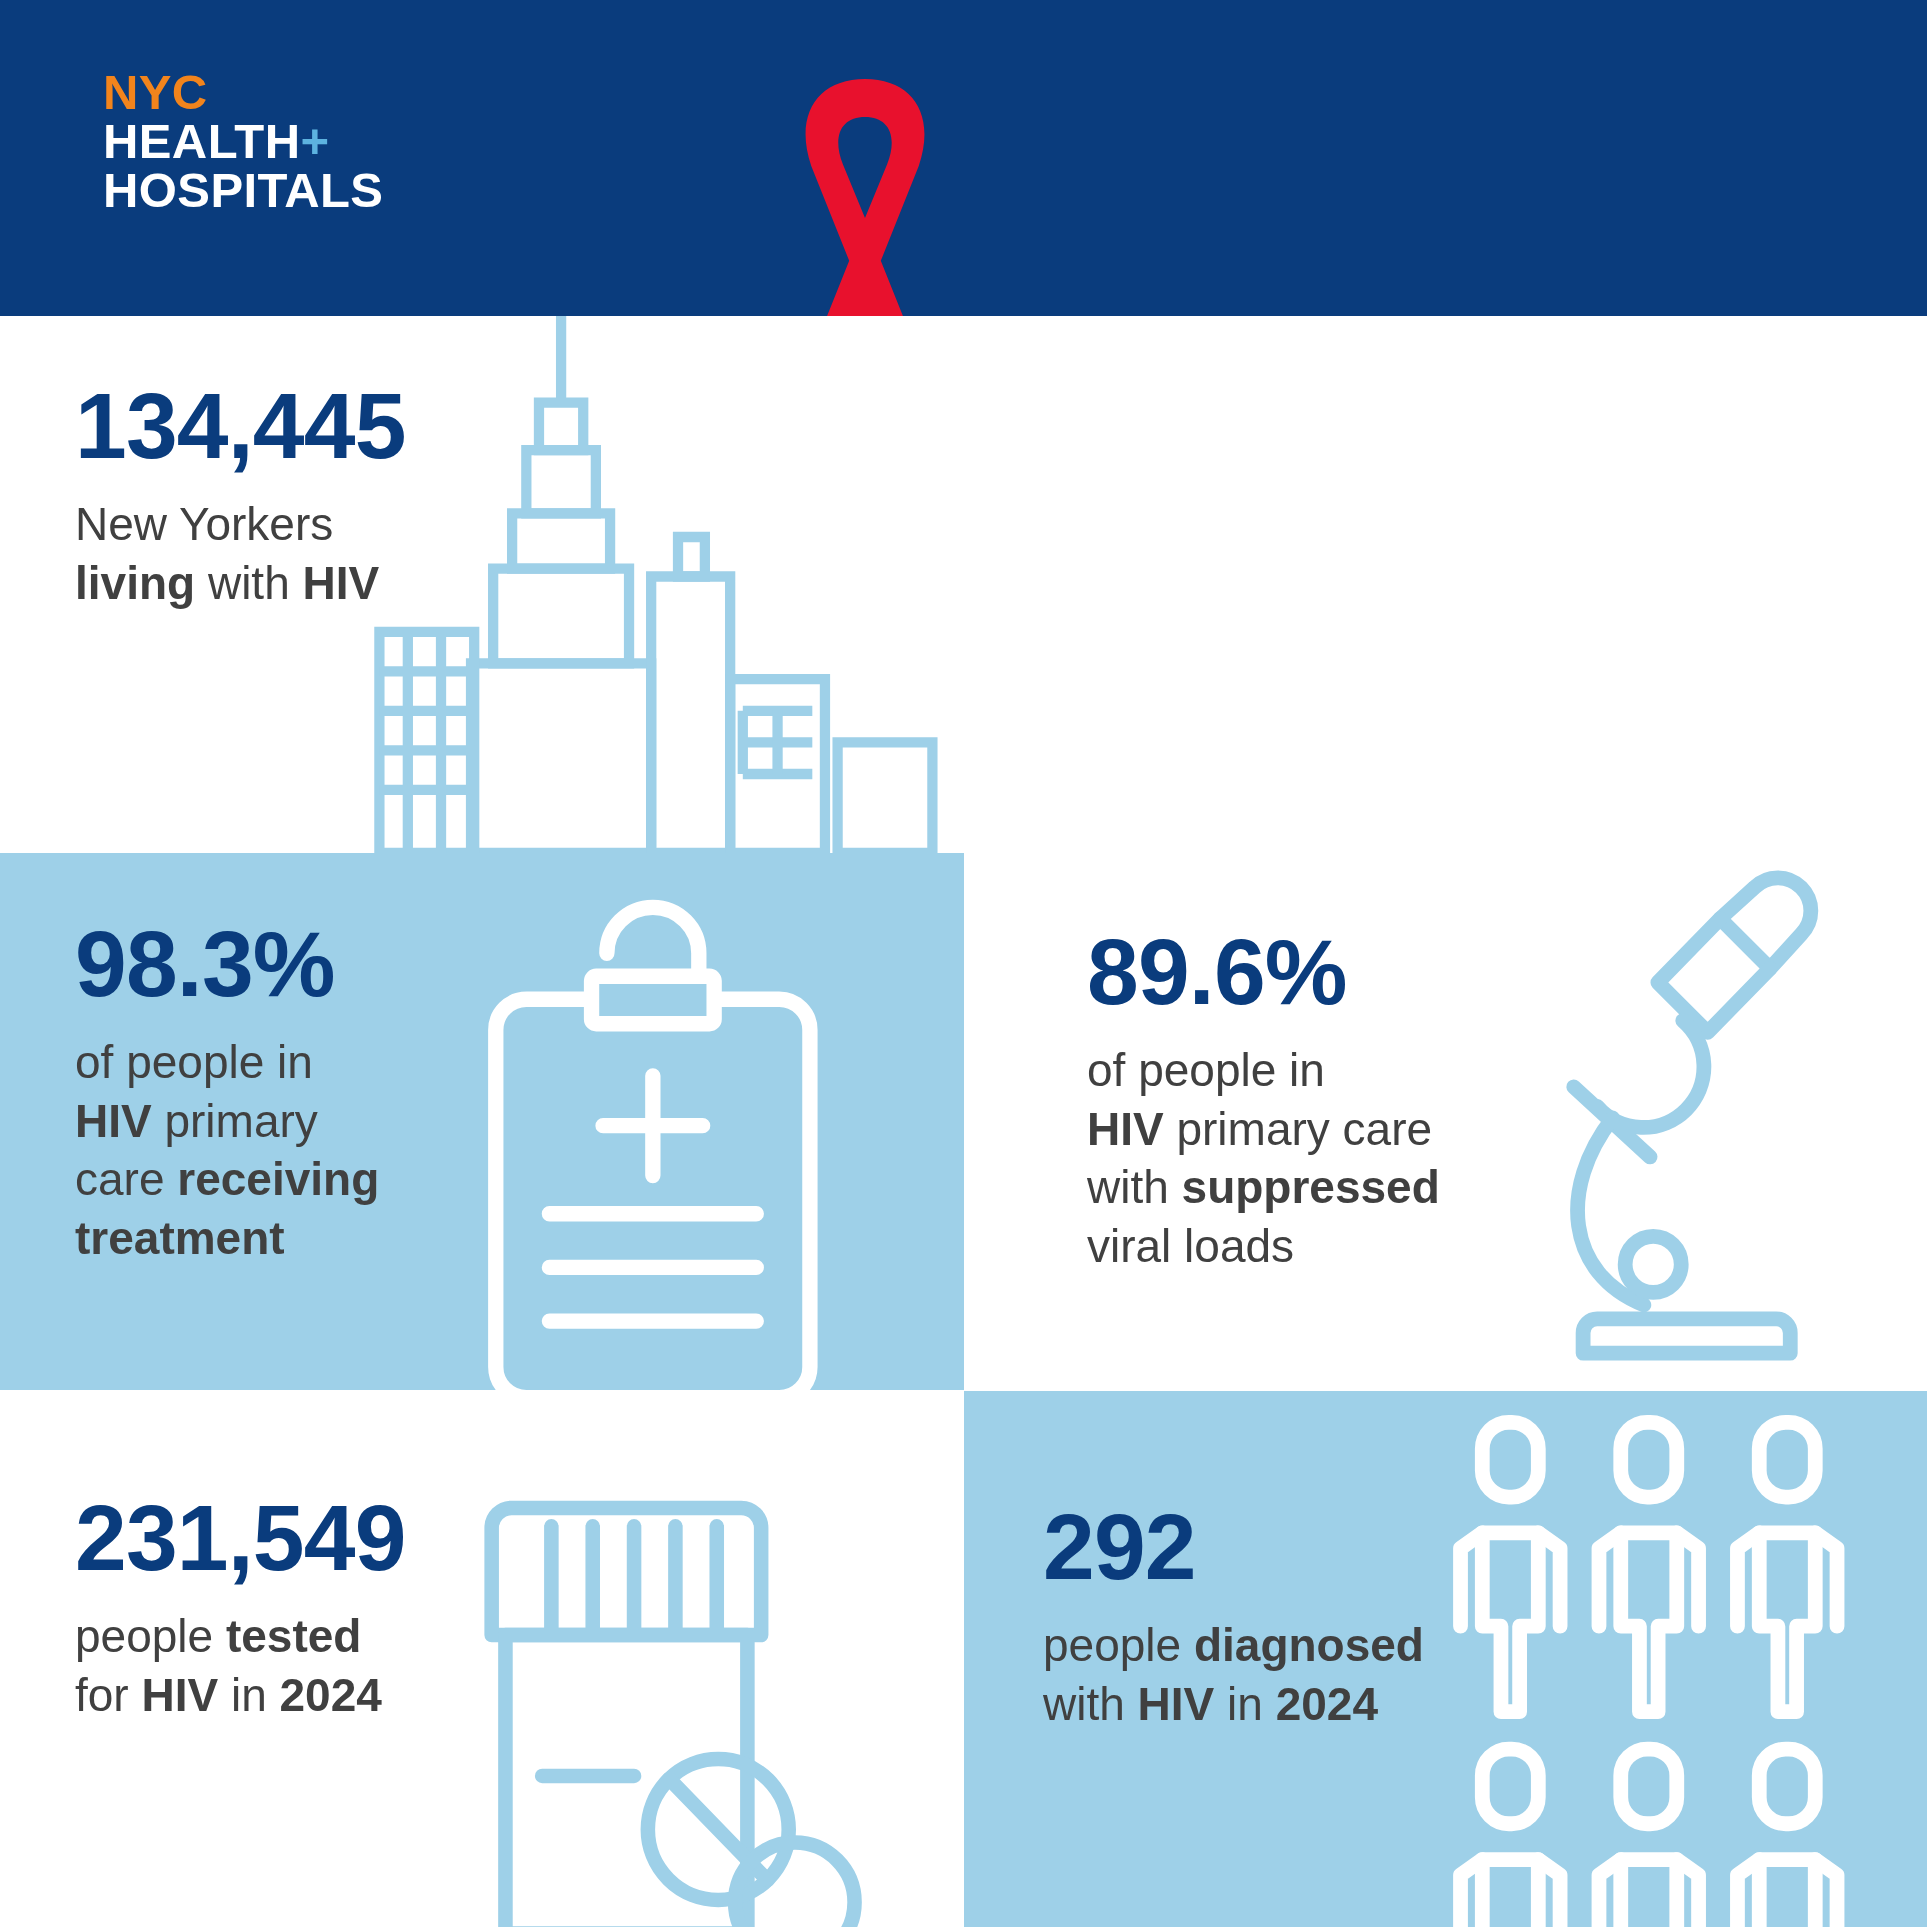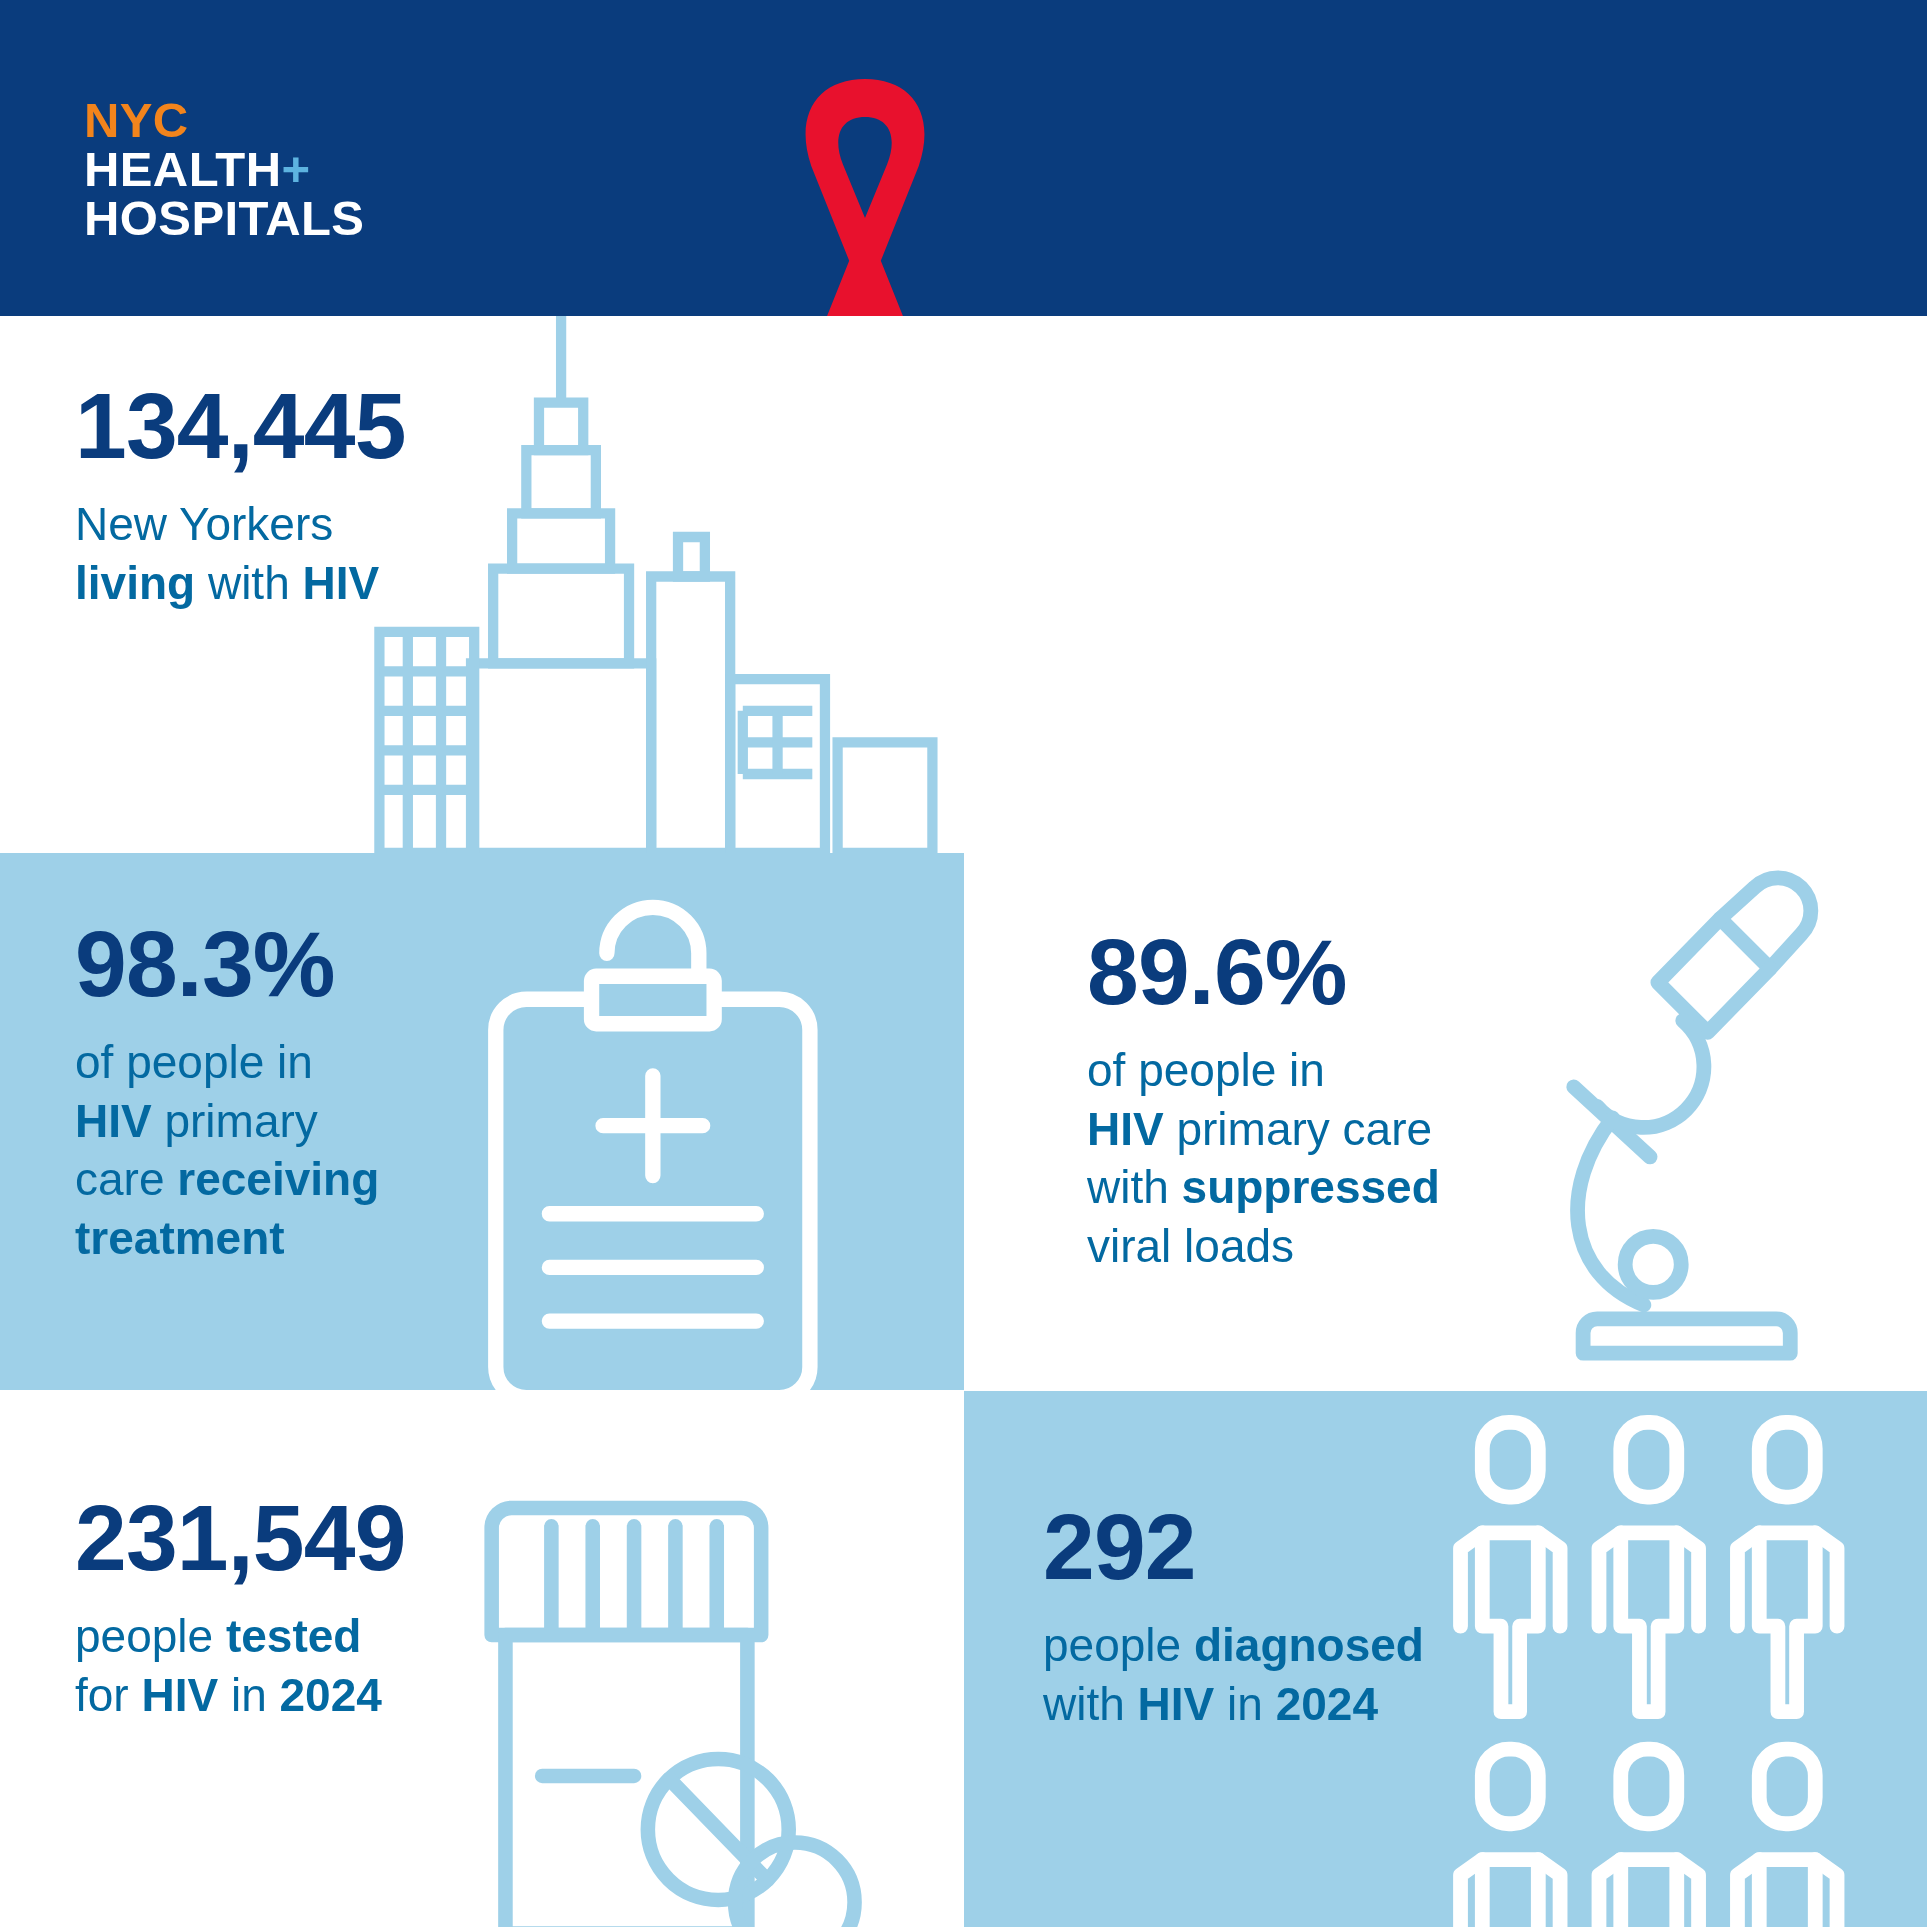--- a/index.html
+++ b/index.html
@@ -24,24 +24,23 @@
   .header {
     position: absolute;
     left: 0; top: 0;
     width: 1928px;
     height: 316px;
     background: #0a3c7d;
     overflow: visible;
   }
   .logo {
     position: absolute;
-    left: 84px;
+    left: 103px;
     top: 68px;
     line-height: 1.0;
-    margin-top: 28px;
   }
   .logo-nyc {
     font-size: 49px;
     font-weight: bold;
     color: #f2841c;
     letter-spacing: 0.4px;
   }
   .logo-health, .logo-hosp {
     font-size: 49px;
     font-weight: bold;
@@ -105,21 +104,21 @@
   .stat {
     font-size: 93px;
     font-weight: bold;
     color: #0a3c7d;
     line-height: 1.05;
     letter-spacing: -0.8px;
     margin: 0 0 19px 0;
   }
   .desc {
     font-size: 46px;
-    color: #0369a1;
+    color: #404040;
     line-height: 1.28;
     font-weight: normal;
     margin: 0;
   }
   .desc b { font-weight: bold; }
 
   
   .c-134 .cell-text { top: 62px; left: 75px; }
   .c-13020 .cell-text { top: 70px; left: 79px; }
   .c-983 .cell-text { top: 63px; left: 75px; }

